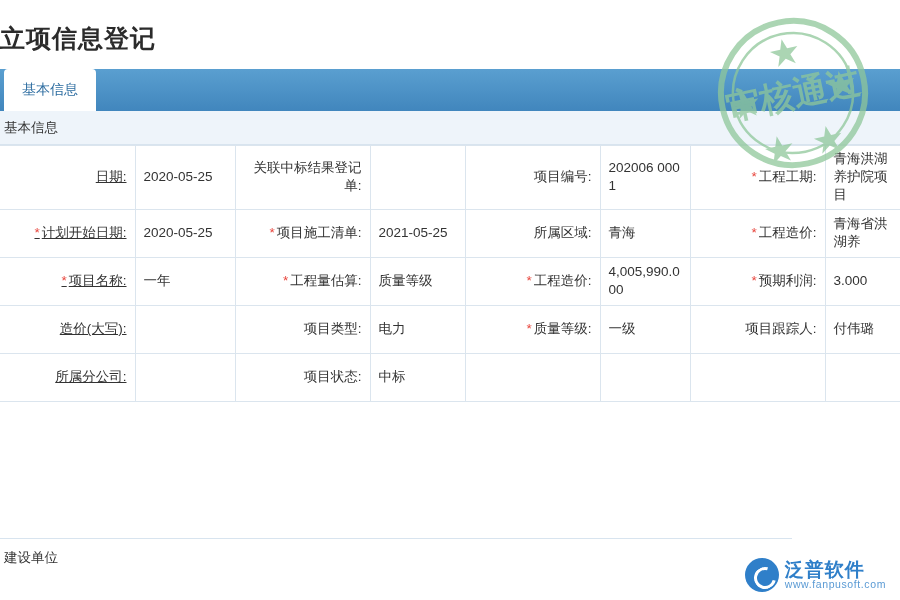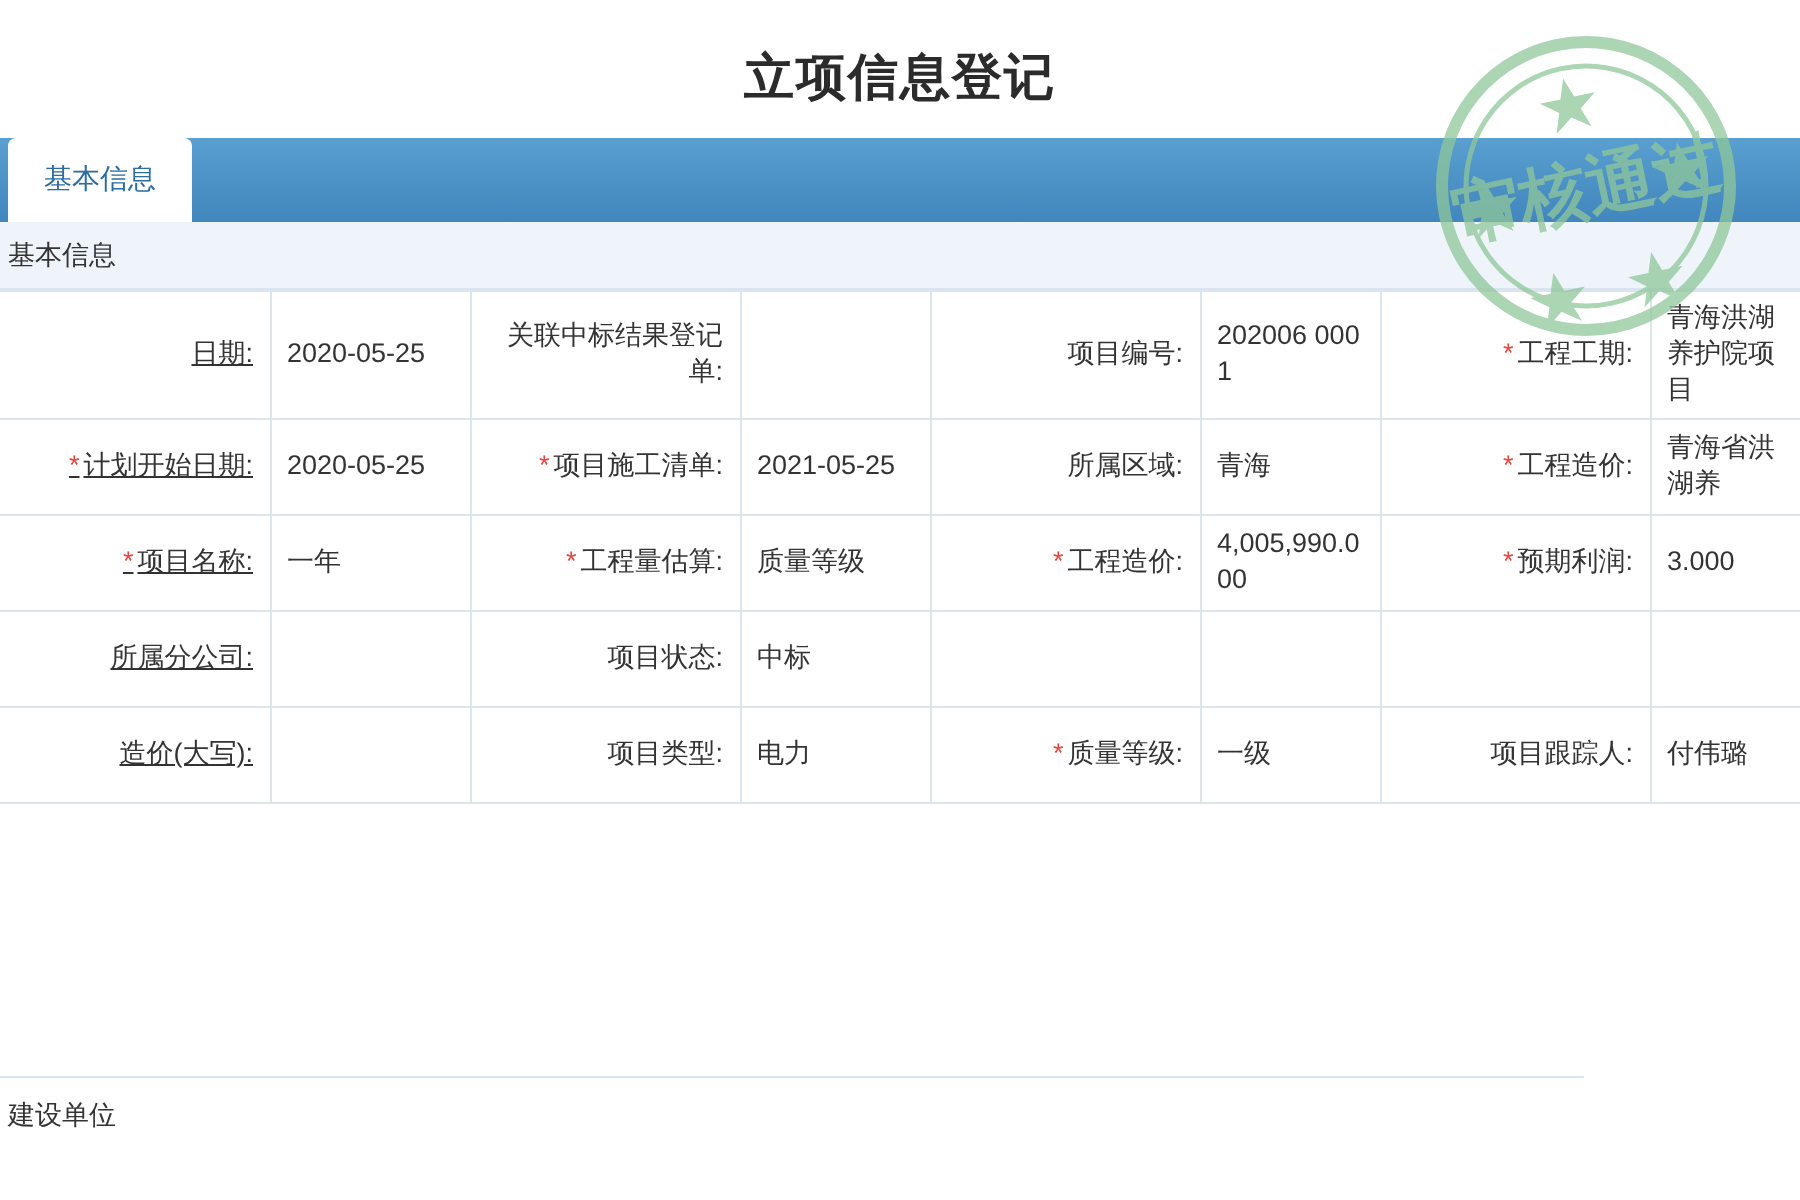--- a/index.html
+++ b/index.html
@@ -14,21 +14,20 @@
   }
   #app {
     position: relative;
     width: 900px;
     height: 600px;
     background: #ffffff;
   }
 
   
   .page-title {
-    text-align: center;
     font-size: 25px;
     font-weight: bold;
     color: #2b2b2b;
     padding-top: 22px;
     padding-bottom: 14px;
     letter-spacing: 1px;
   }
 
   
   .tabbar {
@@ -230,38 +229,38 @@
         <td class="lbl"><span class="req">*</span><span>项目名称:</span></td>
         <td class="val">一年</td>
         <td class="lbl"><span class="req">*</span><span>工程量估算:</span></td>
         <td class="val">质量等级</td>
         <td class="lbl"><span class="req">*</span><span>工程造价:</span></td>
         <td class="val">4,005,990.000</td>
         <td class="lbl"><span class="req">*</span><span>预期利润:</span></td>
         <td class="val">3.000</td>
       </tr>
       <tr>
-        <td class="lbl"><span>所属分公司:</span></td>
-        <td class="val"></td>
-        <td class="lbl"><span>项目状态:</span></td>
-        <td class="val">中标</td>
-        <td class="lbl"><span></span></td>
-        <td class="val"></td>
-        <td class="lbl"><span></span></td>
-        <td class="val"></td>
-      </tr>
-      <tr>
         <td class="lbl"><span>造价(大写):</span></td>
         <td class="val"></td>
         <td class="lbl"><span>项目类型:</span></td>
         <td class="val">电力</td>
         <td class="lbl"><span class="req">*</span><span>质量等级:</span></td>
         <td class="val">一级</td>
         <td class="lbl"><span>项目跟踪人:</span></td>
         <td class="val">付伟璐</td>
+      </tr>
+      <tr>
+        <td class="lbl"><span>所属分公司:</span></td>
+        <td class="val"></td>
+        <td class="lbl"><span>项目状态:</span></td>
+        <td class="val">中标</td>
+        <td class="lbl"><span></span></td>
+        <td class="val"></td>
+        <td class="lbl"><span></span></td>
+        <td class="val"></td>
       </tr>
     </tbody>
   </table>
 
   <div class="bottom-section">
     <div class="bottom-label">建设单位</div>
   </div>
 
   <svg class="stamp" viewBox="0 0 170 170">
     <g transform="rotate(-12 85 85)">
@@ -269,14 +268,21 @@
       <circle cx="85" cy="85" r="60" fill="none" stroke="#8fc79a" stroke-width="2.5"></circle>
       <polygon points="85,30 88.5,40 99,40 90.5,46.5 94,56.5 85,50 76,56.5 79.5,46.5 71,40 81.5,40" fill="#8fc79a"></polygon>
       <polygon points="36,73 39.5,83 50,83 41.5,89.5 45,99.5 36,93 27,99.5 30.5,89.5 22,83 32.5,83" fill="#8fc79a"></polygon>
       <polygon points="134,73 137.5,83 148,83 139.5,89.5 143,99.5 134,93 125,99.5 128.5,89.5 120,83 130.5,83" fill="#8fc79a"></polygon>
       <polygon points="60,124 63.5,134 74,134 65.5,140.5 69,150.5 60,144 51,150.5 54.5,140.5 46,134 56.5,134" fill="#8fc79a"></polygon>
       <polygon points="110,124 113.5,134 124,134 115.5,140.5 119,150.5 110,144 101,150.5 104.5,140.5 96,134 106.5,134" fill="#8fc79a"></polygon>
       <text x="85" y="98" text-anchor="middle" font-family="'Liberation Sans', sans-serif" font-size="34" font-weight="bold" fill="#8fc79a">审核通过</text>
     </g>
   </svg>
 
+  <div class="logo">
+    <div class="logo-mark"></div>
+    <div class="logo-txt">
+      <div class="logo-cn">泛普软件</div>
+      <div class="logo-en">www.fanpusoft.com</div>
+    </div>
+  </div>
 
 </div>
 
 </body></html>

